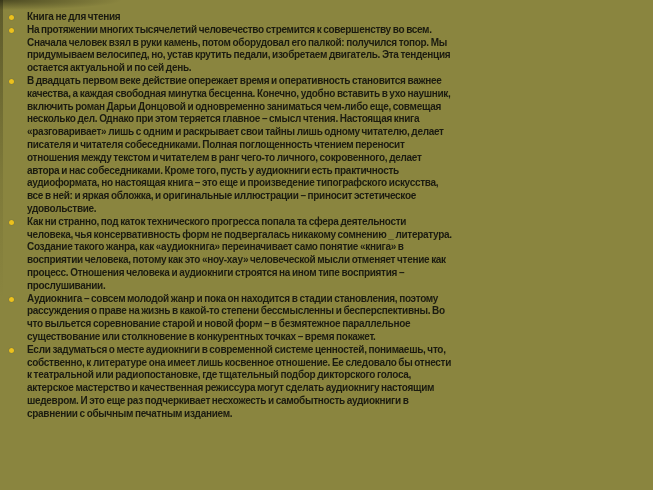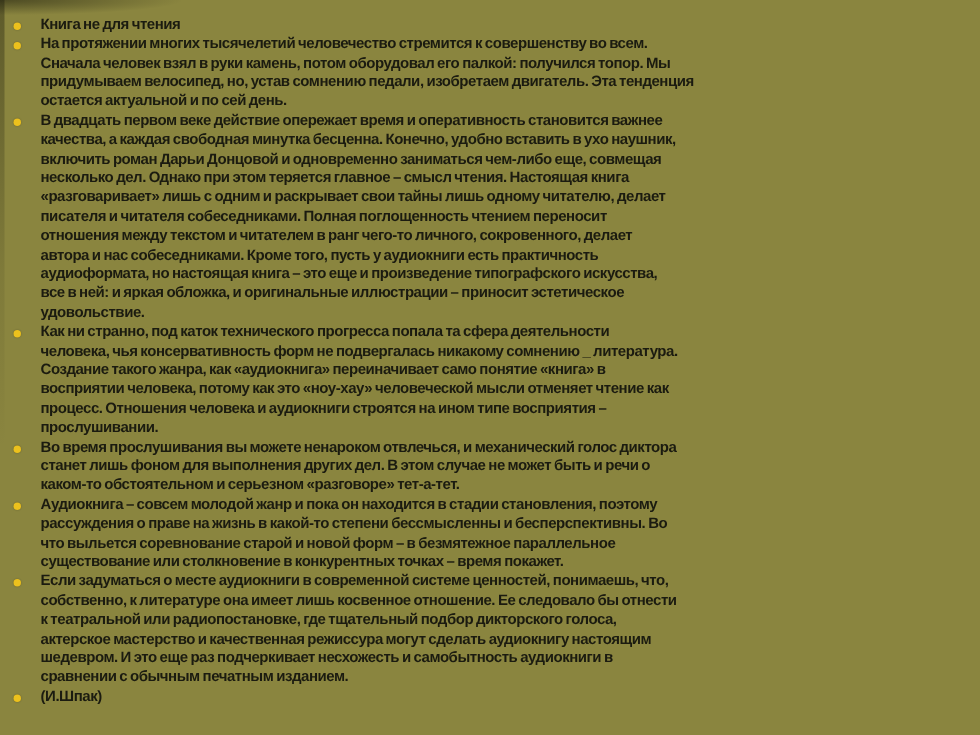--- a/index.html
+++ b/index.html
@@ -68,21 +68,21 @@
 
     <div class="bullet-row">
       <span class="bullet-marker"></span>
       <div class="bullet-text">Книга не для чтения</div>
     </div>
 
     <div class="bullet-row">
       <span class="bullet-marker"></span>
       <div class="bullet-text">На протяжении многих тысячелетий человечество стремится к совершенству во всем.
 Сначала человек взял в руки камень, потом оборудовал его палкой: получился топор. Мы
-придумываем велосипед, но, устав сомнению педали, изобретаем двигатель. Эта тенденция
+придумываем велосипед, но, устав крутить педали, изобретаем двигатель. Эта тенденция
 остается актуальной и по сей день.</div>
     </div>
 
     <div class="bullet-row">
       <span class="bullet-marker"></span>
       <div class="bullet-text">В двадцать первом веке действие опережает время и оперативность становится важнее
 качества, а каждая свободная минутка бесценна. Конечно, удобно вставить в ухо наушник,
 включить роман Дарьи Донцовой и одновременно заниматься чем-либо еще, совмещая
 несколько дел. Однако при этом теряется главное – смысл чтения. Настоящая книга
 «разговаривает» лишь с одним и раскрывает свои тайны лишь одному читателю, делает
@@ -97,44 +97,34 @@
     <div class="bullet-row">
       <span class="bullet-marker"></span>
       <div class="bullet-text">Как ни странно, под каток технического прогресса попала та сфера деятельности
 человека, чья консервативность форм не подвергалась никакому сомнению _ литература.
 Создание такого жанра, как «аудиокнига» переиначивает само понятие «книга» в
 восприятии человека, потому как это «ноу-хау» человеческой мысли отменяет чтение как
 процесс. Отношения человека и аудиокниги строятся на ином типе восприятия –
 прослушивании.</div>
     </div>
 
-    <div class="bullet-row">
-      <span class="bullet-marker"></span>
-      <div class="bullet-text">Во время прослушивания вы можете ненароком отвлечься, и механический голос диктора
-станет лишь фоном для выполнения других дел. В этом случае не может быть и речи о
-каком-то обстоятельном и серьезном «разговоре» тет-а-тет.</div>
-    </div>
 
     <div class="bullet-row">
       <span class="bullet-marker"></span>
       <div class="bullet-text">Аудиокнига – совсем молодой жанр и пока он находится в стадии становления, поэтому
 рассуждения о праве на жизнь в какой-то степени бессмысленны и бесперспективны. Во
 что выльется соревнование старой и новой форм – в безмятежное параллельное
 существование или столкновение в конкурентных точках – время покажет.</div>
     </div>
 
     <div class="bullet-row">
       <span class="bullet-marker"></span>
       <div class="bullet-text">Если задуматься о месте аудиокниги в современной системе ценностей, понимаешь, что,
 собственно, к литературе она имеет лишь косвенное отношение. Ее следовало бы отнести
 к театральной или радиопостановке, где тщательный подбор дикторского голоса,
 актерское мастерство и качественная режиссура могут сделать аудиокнигу настоящим
 шедевром. И это еще раз подчеркивает несхожесть и самобытность аудиокниги в
 сравнении с обычным печатным изданием.</div>
     </div>
 
-    <div class="bullet-row">
-      <span class="bullet-marker"></span>
-      <div class="bullet-text">(И.Шпак)</div>
-    </div>
 
   </div>
 </div>
 
 </body></html>

